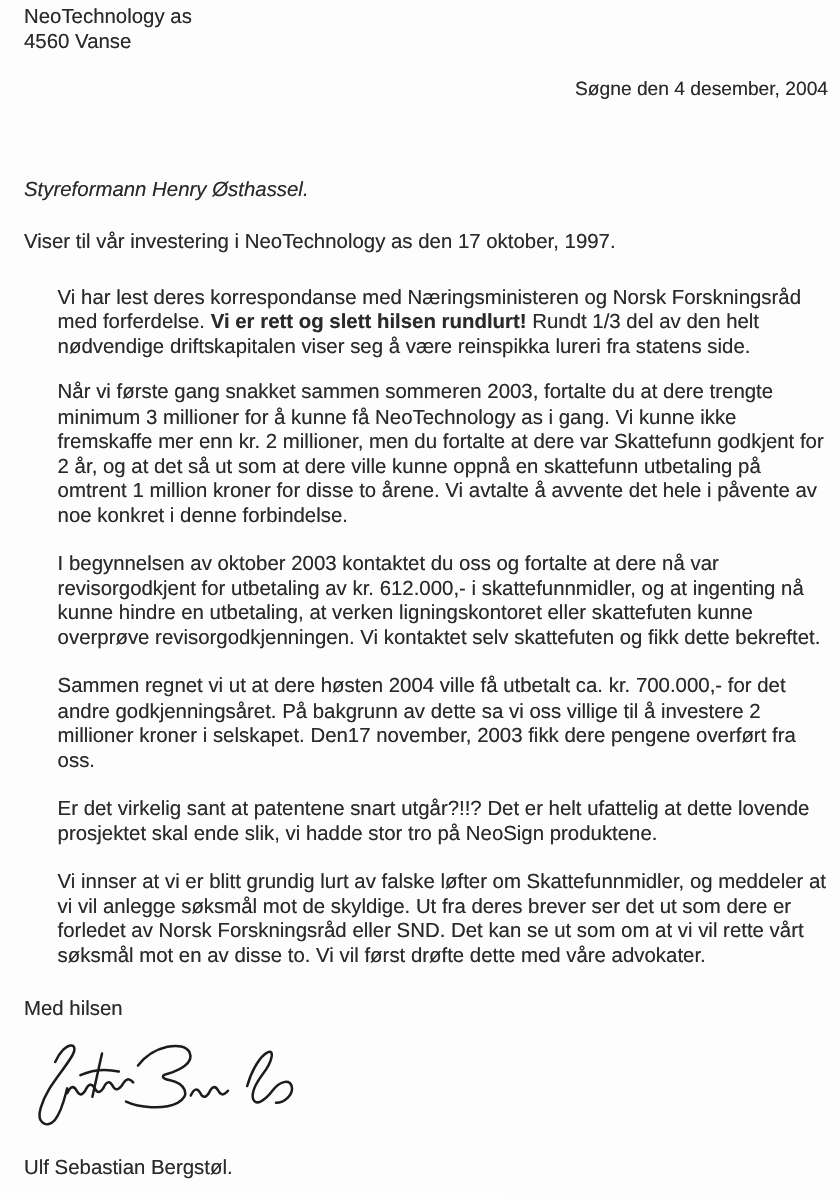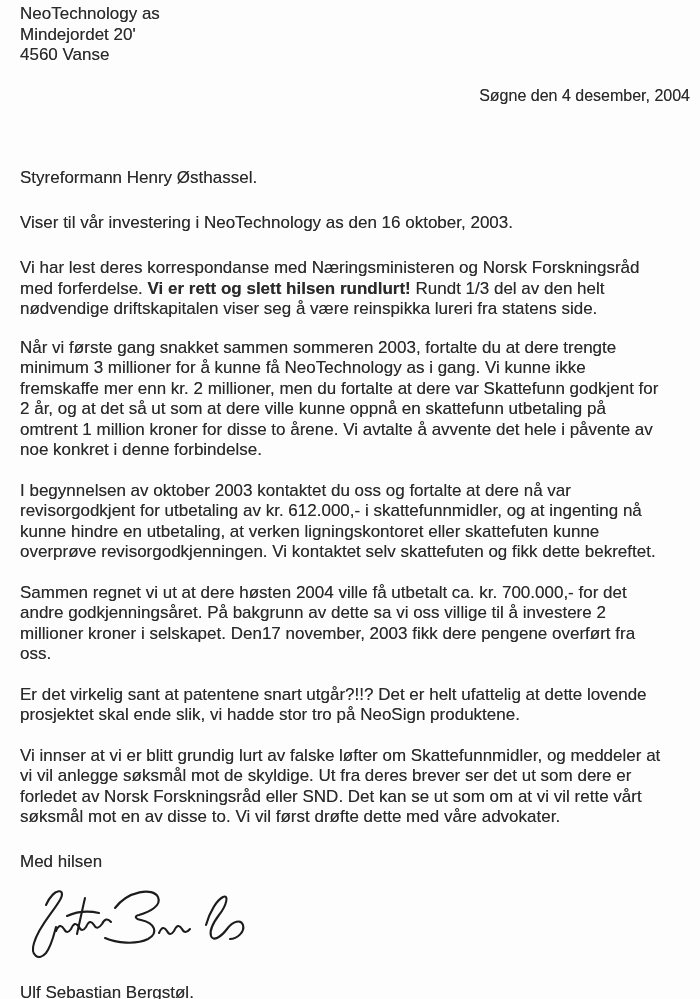--- a/index.html
+++ b/index.html
@@ -21,23 +21,23 @@
     line-height: 20.5px;
     text-shadow: 0 0 0.4px rgba(40,40,40,0.55);
   }
   .sender-line { white-space: pre; }
   .date-line {
     margin-top: 20px;
     text-align: right;
     padding-right: 4px;
     font-size: 16px;
   }
-  .recipient-line { margin-top: 62px; }
+  .recipient-line { margin-top: 62px; font-style: italic; }
   .reference-line { margin-top: 24px; }
-  .para { white-space: pre-line; max-width: 676px; }
+  .para { white-space: pre-line; max-width: 676px; margin-left: 28px; }
   .para.p2 { margin-top: 25px; }
   .para.p3 { margin-top: 18px; }
   .para.p4, .para.p5, .para.p6, .para.p7 { margin-top: 20px; }
   .bold-run { font-weight: bold; }
   .closing-line { margin-top: 24px; }
   .signature-wrap {
     margin-top: 9px;
     margin-left: -2px;
     width: 235px;
     height: 86px;
@@ -52,29 +52,28 @@
   }
   .name-line { margin-top: 16px; }
 </style>
 </head>
 <body>
 
 <div class="page">
 
   <div>
     <div class="sender-line">NeoTechnology as</div>
-    <div class="sender-line">Mindejordet 20'</div>
     <div class="sender-line">4560 Vanse</div>
   </div>
 
   <div class="date-line">Søgne den 4 desember, 2004</div>
 
   <div class="recipient-line">Styreformann Henry Østhassel.</div>
 
-  <div class="reference-line">Viser til vår investering i NeoTechnology as den 16 oktober, 2003.</div>
+  <div class="reference-line">Viser til vår investering i NeoTechnology as den 17 oktober, 1997.</div>
 
   <div class="para p2"><span>Vi har lest deres korrespondanse med Næringsministeren og Norsk Forskningsråd
 med forferdelse. </span><span class="bold-run">Vi er rett og slett hilsen rundlurt!</span><span> Rundt 1/3 del av den helt
 nødvendige driftskapitalen viser seg å være reinspikka lureri fra statens side.</span></div>
 
   <div class="para p3">Når vi første gang snakket sammen sommeren 2003, fortalte du at dere trengte
 minimum 3 millioner for å kunne få NeoTechnology as i gang. Vi kunne ikke
 fremskaffe mer enn kr. 2 millioner, men du fortalte at dere var Skattefunn godkjent for
 2 år, og at det så ut som at dere ville kunne oppnå en skattefunn utbetaling på
 omtrent 1 million kroner for disse to årene. Vi avtalte å avvente det hele i påvente av

